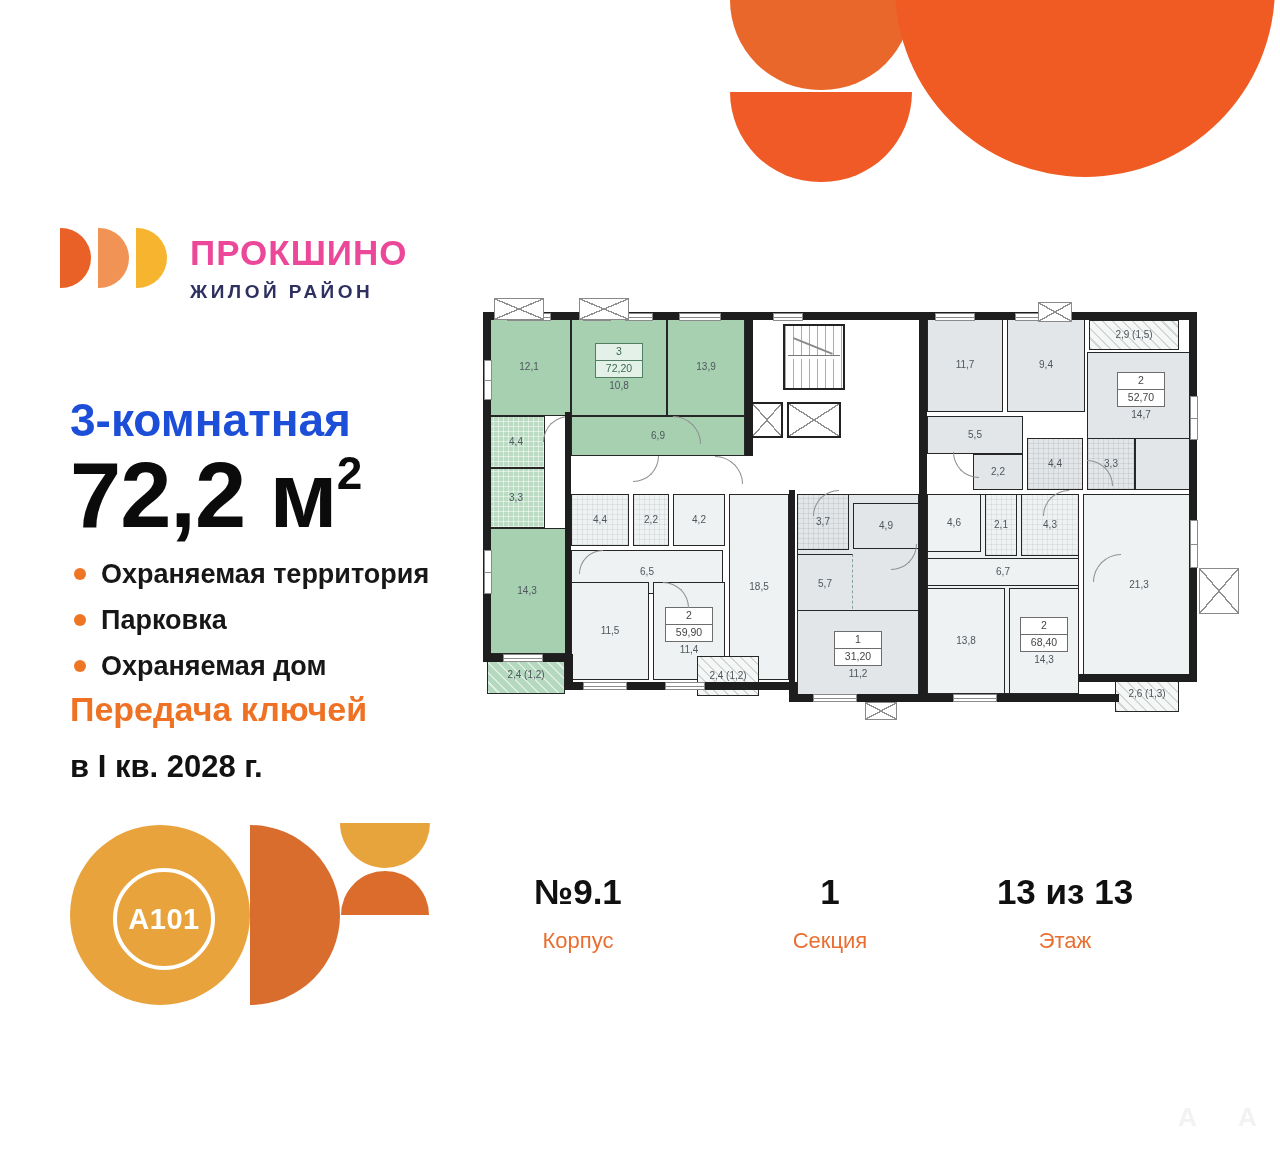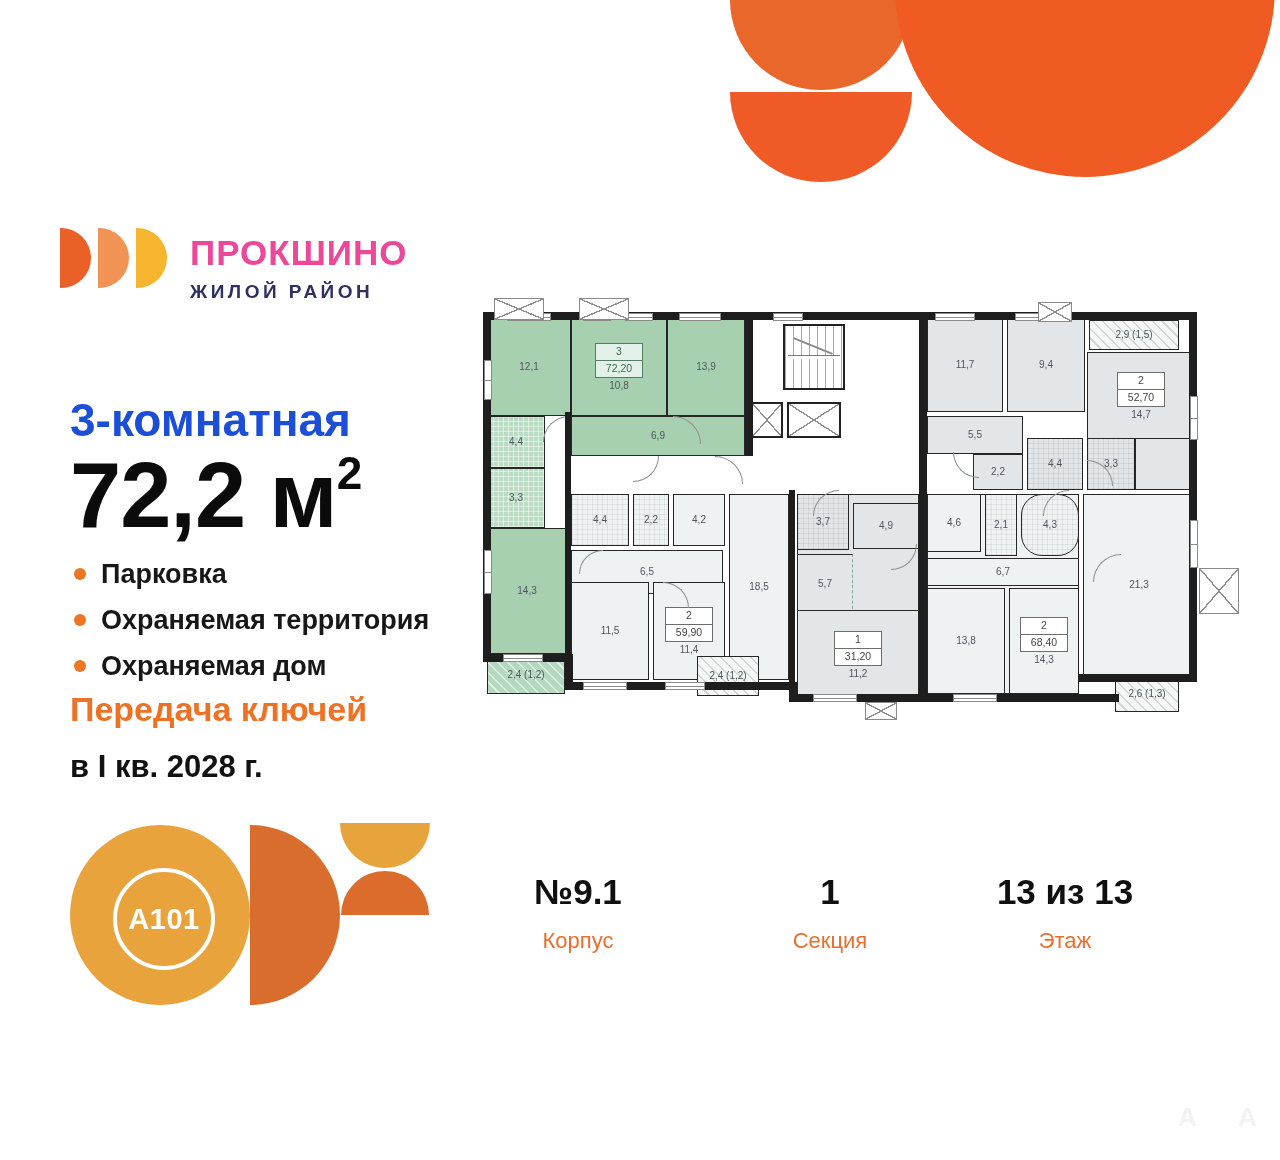--- a/index.html
+++ b/index.html
@@ -106,25 +106,25 @@
   <div class="brand-tagline">ЖИЛОЙ РАЙОН</div>
 </div>
 
 <div class="abs headline" style="left:70px;top:393px;">3-комнатная</div>
 <div class="abs area-line" style="left:70px;top:443px;">
   <span>72,2 м</span><span class="sup">2</span>
 </div>
 <div class="abs" style="left:74px;top:551px;">
   <div class="feature">
     <span class="dot"></span>
-    <span class="ftx">Парковка</span>
+    <span class="ftx">Охраняемая территория</span>
   </div>
   <div class="feature">
     <span class="dot"></span>
-    <span class="ftx">Охраняемая территория</span>
+    <span class="ftx">Парковка</span>
   </div>
   <div class="feature">
     <span class="dot"></span>
     <span class="ftx">Охраняемая дом</span>
   </div>
 </div>
 <div class="abs handover1" style="left:70px;top:690px;">Передача ключей</div>
 <div class="abs handover2" style="left:70px;top:736px;">в I кв. 2028 г.</div>
 
 <div class="abs" style="left:0;top:0;">
@@ -229,21 +229,21 @@
       </div>
       <span class="rl">11,2</span>
     </div>
     <div class="room w" style="left: 444px; top: 190px; width: 152px; height: 200px;"></div>
     <div class="room w" style="left: 444px; top: 190px; width: 54px; height: 58px; justify-content: center;">
       <span class="rl">4,6</span>
     </div>
     <div class="room wt" style="left: 502px; top: 190px; width: 32px; height: 62px;">
       <span class="rl">2,1</span>
     </div>
-    <div class="room wt" style="left: 538px; top: 190px; width: 58px; height: 62px; border-radius: 21px;">
+    <div class="room wt" style="left: 538px; top: 190px; width: 58px; height: 62px;">
       <span class="rl">4,3</span>
     </div>
     <div class="room w" style="left: 444px; top: 254px; width: 152px; height: 28px;">
       <span class="rl">6,7</span>
     </div>
     <div class="room w" style="left: 444px; top: 284px; width: 78px; height: 106px;">
       <span class="rl">13,8</span>
     </div>
     <div class="room w" style="left: 526px; top: 284px; width: 70px; height: 106px;">
       <div class="badge">

